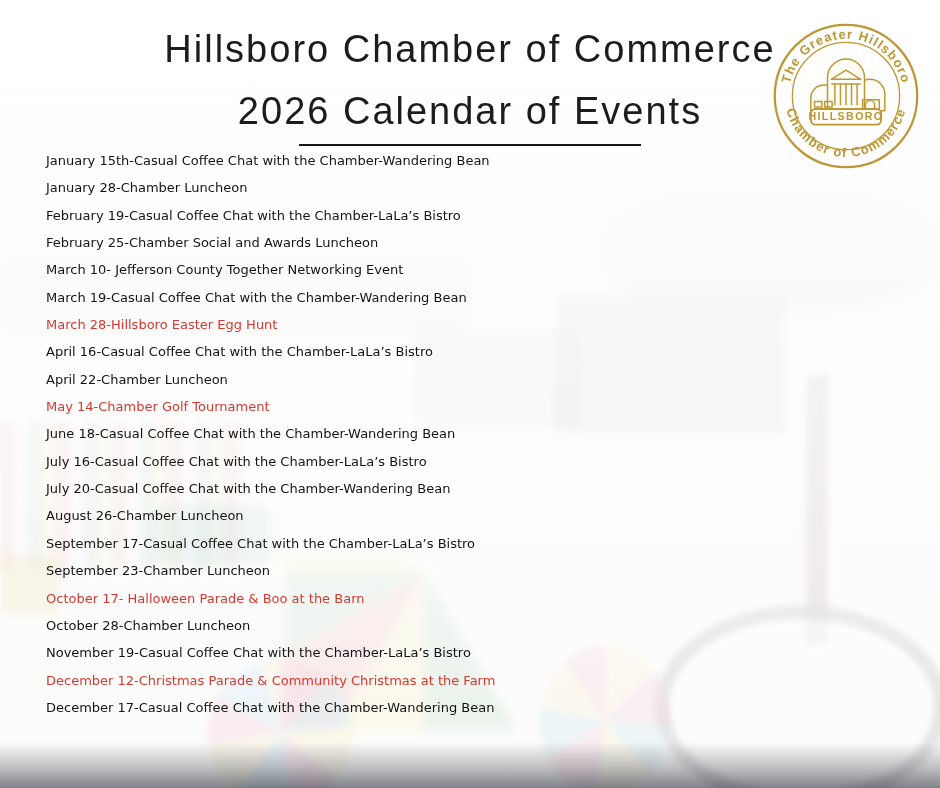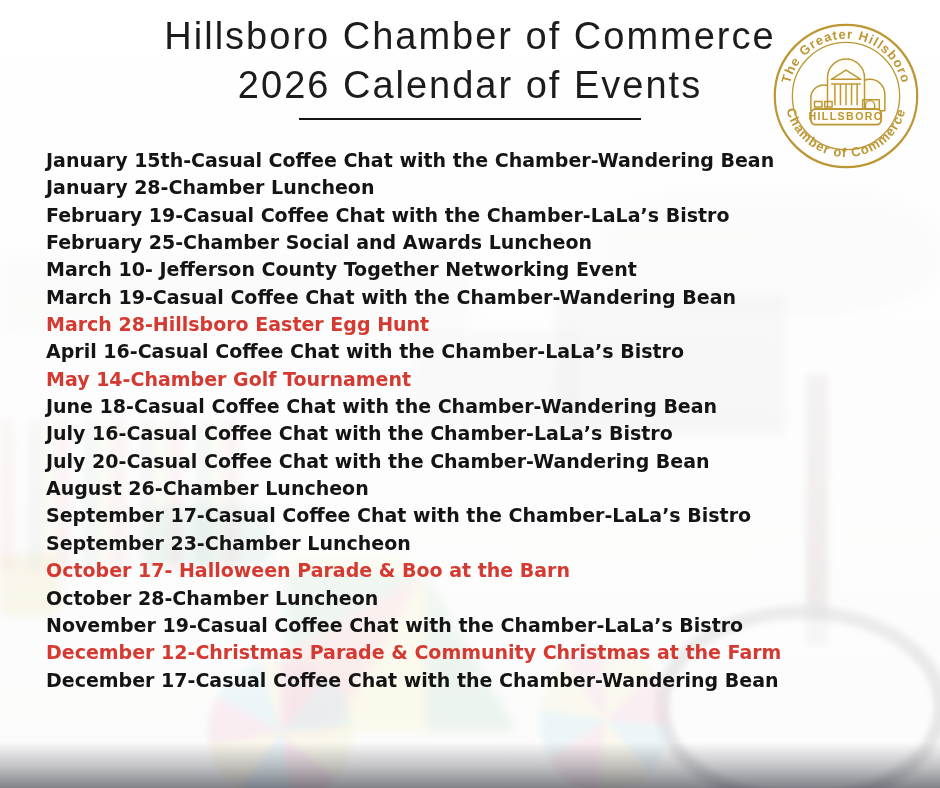--- a/index.html
+++ b/index.html
@@ -33,35 +33,35 @@
   .ph-veil{inset:0;
     background:linear-gradient(180deg,#ffffff 0%,rgba(255,255,255,.94) 12%,rgba(255,255,255,.85) 30%,rgba(255,255,255,.77) 55%,rgba(255,255,255,.67) 80%,rgba(255,255,255,.56) 94%,rgba(255,255,255,.45) 100%);}
   .ph-bottomdark{left:0;right:0;bottom:0;height:46px;
     background:linear-gradient(180deg,rgba(38,40,52,0) 0%,rgba(38,40,52,.28) 55%,rgba(30,32,44,.55) 100%);}
 
   
   .header{position:absolute;top:12px;left:0;width:100%;text-align:center;z-index:3;}
   .title-line{
     font-family:"Liberation Sans",sans-serif;
     font-weight:300;font-size:38px;line-height:49px;
-    letter-spacing:2px;color:#1c1c1c;
+    letter-spacing:2px;color:#1c1c1c;margin-top:13px;
   }
   .divider{width:342px;height:2px;background:#161616;margin:8px auto 0;}
 
   
   .logo{position:absolute;top:22px;right:20px;width:148px;height:148px;z-index:3;}
   .logo svg{width:100%;height:100%;}
   .logo-arc-text{font-family:"Liberation Sans",sans-serif;font-weight:700;font-size:14px;letter-spacing:1.2px;fill:var(--gold);}
   .logo-banner-text{font-family:"Liberation Sans",sans-serif;font-weight:700;font-size:11.5px;letter-spacing:1.5px;fill:var(--gold);}
 
   
   .events{position:absolute;left:46px;top:147px;width:620px;z-index:3;}
   .event{
     font-family:"DejaVu Sans",sans-serif;
-    font-weight:700;font-size:19px;line-height:27.35px;
+    font-weight:400;font-size:13px;line-height:27.35px;
     color:var(--event-black);white-space:nowrap;
   }
   .event.highlight{color:var(--event-red);}
 </style>
 </head>
 <body>
 
 <div class="page">
 
   <div class="bg">
@@ -127,20 +127,21 @@
 
   <div class="events">
       <div class="event">January 15th-Casual Coffee Chat with the Chamber-Wandering Bean</div>
       <div class="event">January 28-Chamber Luncheon</div>
       <div class="event">February 19-Casual Coffee Chat with the Chamber-LaLa’s Bistro</div>
       <div class="event">February 25-Chamber Social and Awards Luncheon</div>
       <div class="event">March 10- Jefferson County Together Networking Event</div>
       <div class="event">March 19-Casual Coffee Chat with the Chamber-Wandering Bean</div>
       <div class="event highlight">March 28-Hillsboro Easter Egg Hunt</div>
       <div class="event">April 16-Casual Coffee Chat with the Chamber-LaLa’s Bistro</div>
+      <div class="event">April 22-Chamber Luncheon</div>
       <div class="event highlight">May 14-Chamber Golf Tournament</div>
       <div class="event">June 18-Casual Coffee Chat with the Chamber-Wandering Bean</div>
       <div class="event">July 16-Casual Coffee Chat with the Chamber-LaLa’s Bistro</div>
       <div class="event">July 20-Casual Coffee Chat with the Chamber-Wandering Bean</div>
       <div class="event">August 26-Chamber Luncheon</div>
       <div class="event">September 17-Casual Coffee Chat with the Chamber-LaLa’s Bistro</div>
       <div class="event">September 23-Chamber Luncheon</div>
       <div class="event highlight">October 17- Halloween Parade &amp; Boo at the Barn</div>
       <div class="event">October 28-Chamber Luncheon</div>
       <div class="event">November 19-Casual Coffee Chat with the Chamber-LaLa’s Bistro</div>

